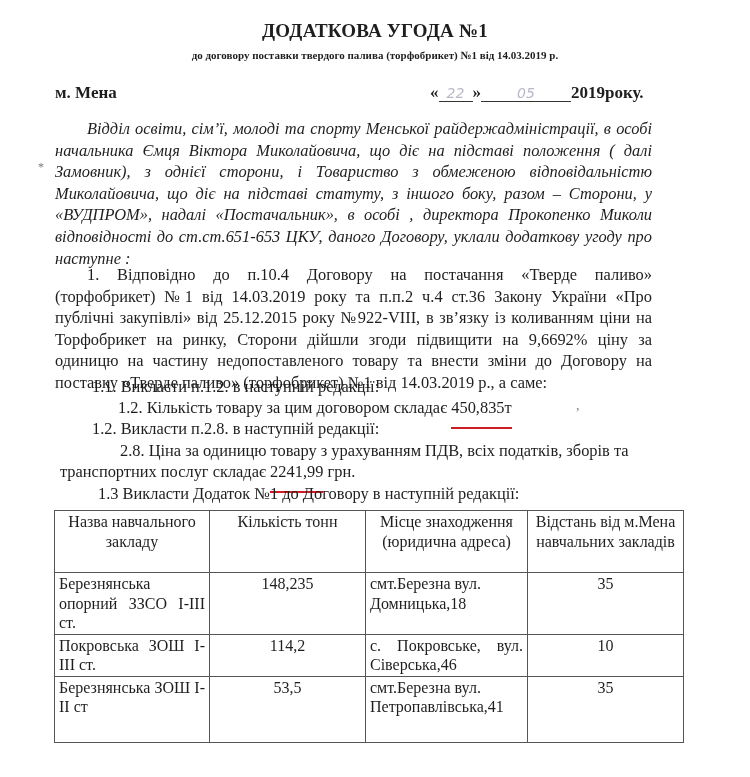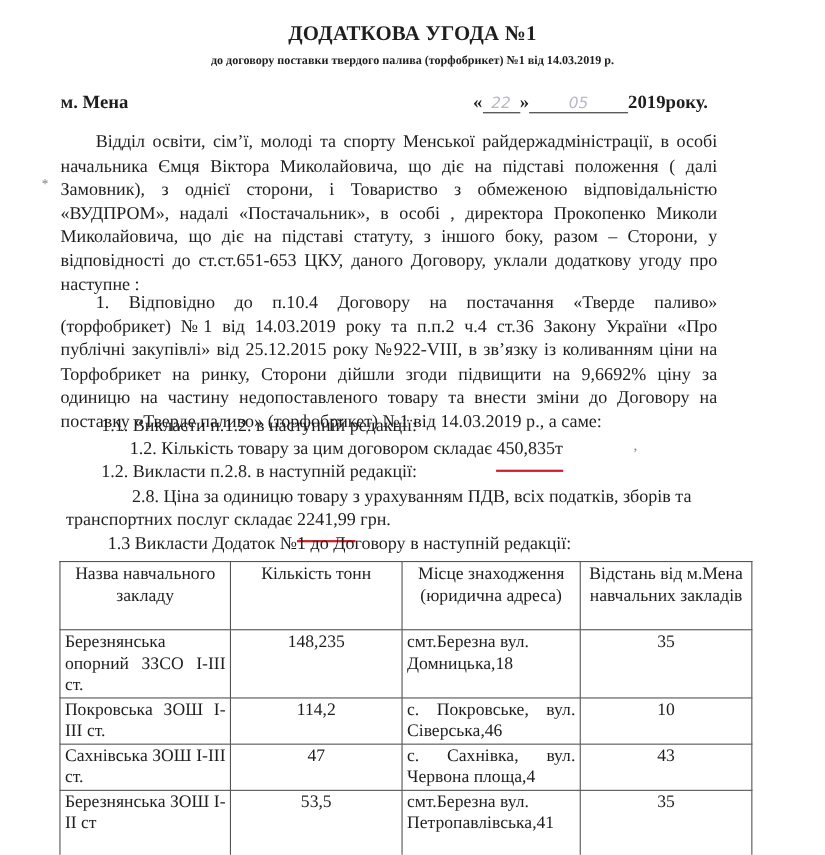--- a/index.html
+++ b/index.html
@@ -23,21 +23,21 @@
     display: inline-block; border-bottom: 1.5px solid #333; text-align: center;
     font-weight: normal; font-style: italic; color: #b8b8c8; font-family: "DejaVu Sans", sans-serif; font-size: 14px;
   }
   .date .b-day { width: 34px; }
   .date .b-month { width: 90px; }
 
   .para { left: 55px; width: 597px; font-size: 16.4px; line-height: 21.6px; white-space: normal; }
   .para .line { display: block; text-align: justify; text-align-last: justify; height: 21.6px; white-space: nowrap; overflow: visible; }
   .para .line.last { text-align-last: left; }
   .para .line.indent { text-indent: 32px; }
-  .p1 { top: 118px; }
+  .p1 { top: 118px; font-style: italic; }
   .p2 { top: 264px; }
 
   .sub { font-size: 16.4px; }
   .s11 { left: 92px; top: 377px; }
   .s12 { left: 118px; top: 398px; }
   .s12b { left: 92px; top: 419px; }
   .s28 { left: 120px; top: 441px; }
   .s28b { left: 60px; top: 462px; }
   .s13 { left: 98px; top: 484px; }
   .red-ul { border-bottom: 2.5px solid #d01c24; padding-bottom: 10px; }
@@ -77,22 +77,22 @@
 <div class="abs date">
   <span>«</span><span class="blank b-day">22</span><span>»</span><span class="blank b-month">05</span><span>2019року.</span>
 </div>
 
 <div class="abs star">*</div>
 
 <div class="abs para p1">
   <span class="line indent">Відділ освіти, сім’ї, молоді та спорту Менської райдержадміністрації, в особі</span>
   <span class="line">начальника Ємця Віктора Миколайовича, що діє на підставі положення ( далі</span>
   <span class="line">Замовник), з однієї сторони, і Товариство з обмеженою відповідальністю</span>
+  <span class="line">Миколайовича, що діє на підставі статуту, з іншого боку, разом – Сторони, у</span>
   <span class="line">«ВУДПРОМ», надалі «Постачальник», в особі , директора Прокопенко Миколи</span>
-  <span class="line">Миколайовича, що діє на підставі статуту, з іншого боку, разом – Сторони, у</span>
   <span class="line">відповідності до ст.ст.651-653 ЦКУ, даного Договору, уклали додаткову угоду про</span>
   <span class="line last">наступне :</span>
 </div>
 
 <div class="abs para p2">
   <span class="line indent">1. Відповідно до п.10.4 Договору на постачання «Тверде паливо»</span>
   <span class="line">(торфобрикет) №1 від 14.03.2019 року та п.п.2 ч.4 ст.36 Закону України «Про</span>
   <span class="line">публічні закупівлі» від 25.12.2015 року №922-VIII, в зв’язку із коливанням ціни на</span>
   <span class="line">Торфобрикет на ринку, Сторони дійшли згоди підвищити на 9,6692% ціну за</span>
   <span class="line">одиницю на частину недопоставленого товару та внести зміни до Договору на</span>
@@ -130,26 +130,20 @@
     <td class="num">148,235</td>
     <td>смт.Березна вул. Домницька,18</td>
     <td class="num">35</td>
   </tr>
   <tr class="r2">
     <td class="name">Покровська ЗОШ І-ІІІ ст.</td>
     <td class="num">114,2</td>
     <td class="name">с. Покровське, вул. Сіверська,46</td>
     <td class="num">10</td>
   </tr>
-  <tr class="r3">
-    <td class="name">Сахнівська ЗОШ І-ІІІ ст.</td>
-    <td class="num">47</td>
-    <td class="name">с. Сахнівка, вул. Червона площа,4</td>
-    <td class="num">43</td>
-  </tr>
   <tr class="r4">
     <td class="name">
           <div class="cellwrap">Березнянська ЗОШ І-ІІ ст</div>
         </td>
     <td class="num">
           <div class="cellwrap">53,5</div>
         </td>
     <td>
           <div class="cellwrap">смт.Березна вул. Петропавлівська,41</div>
         </td>

